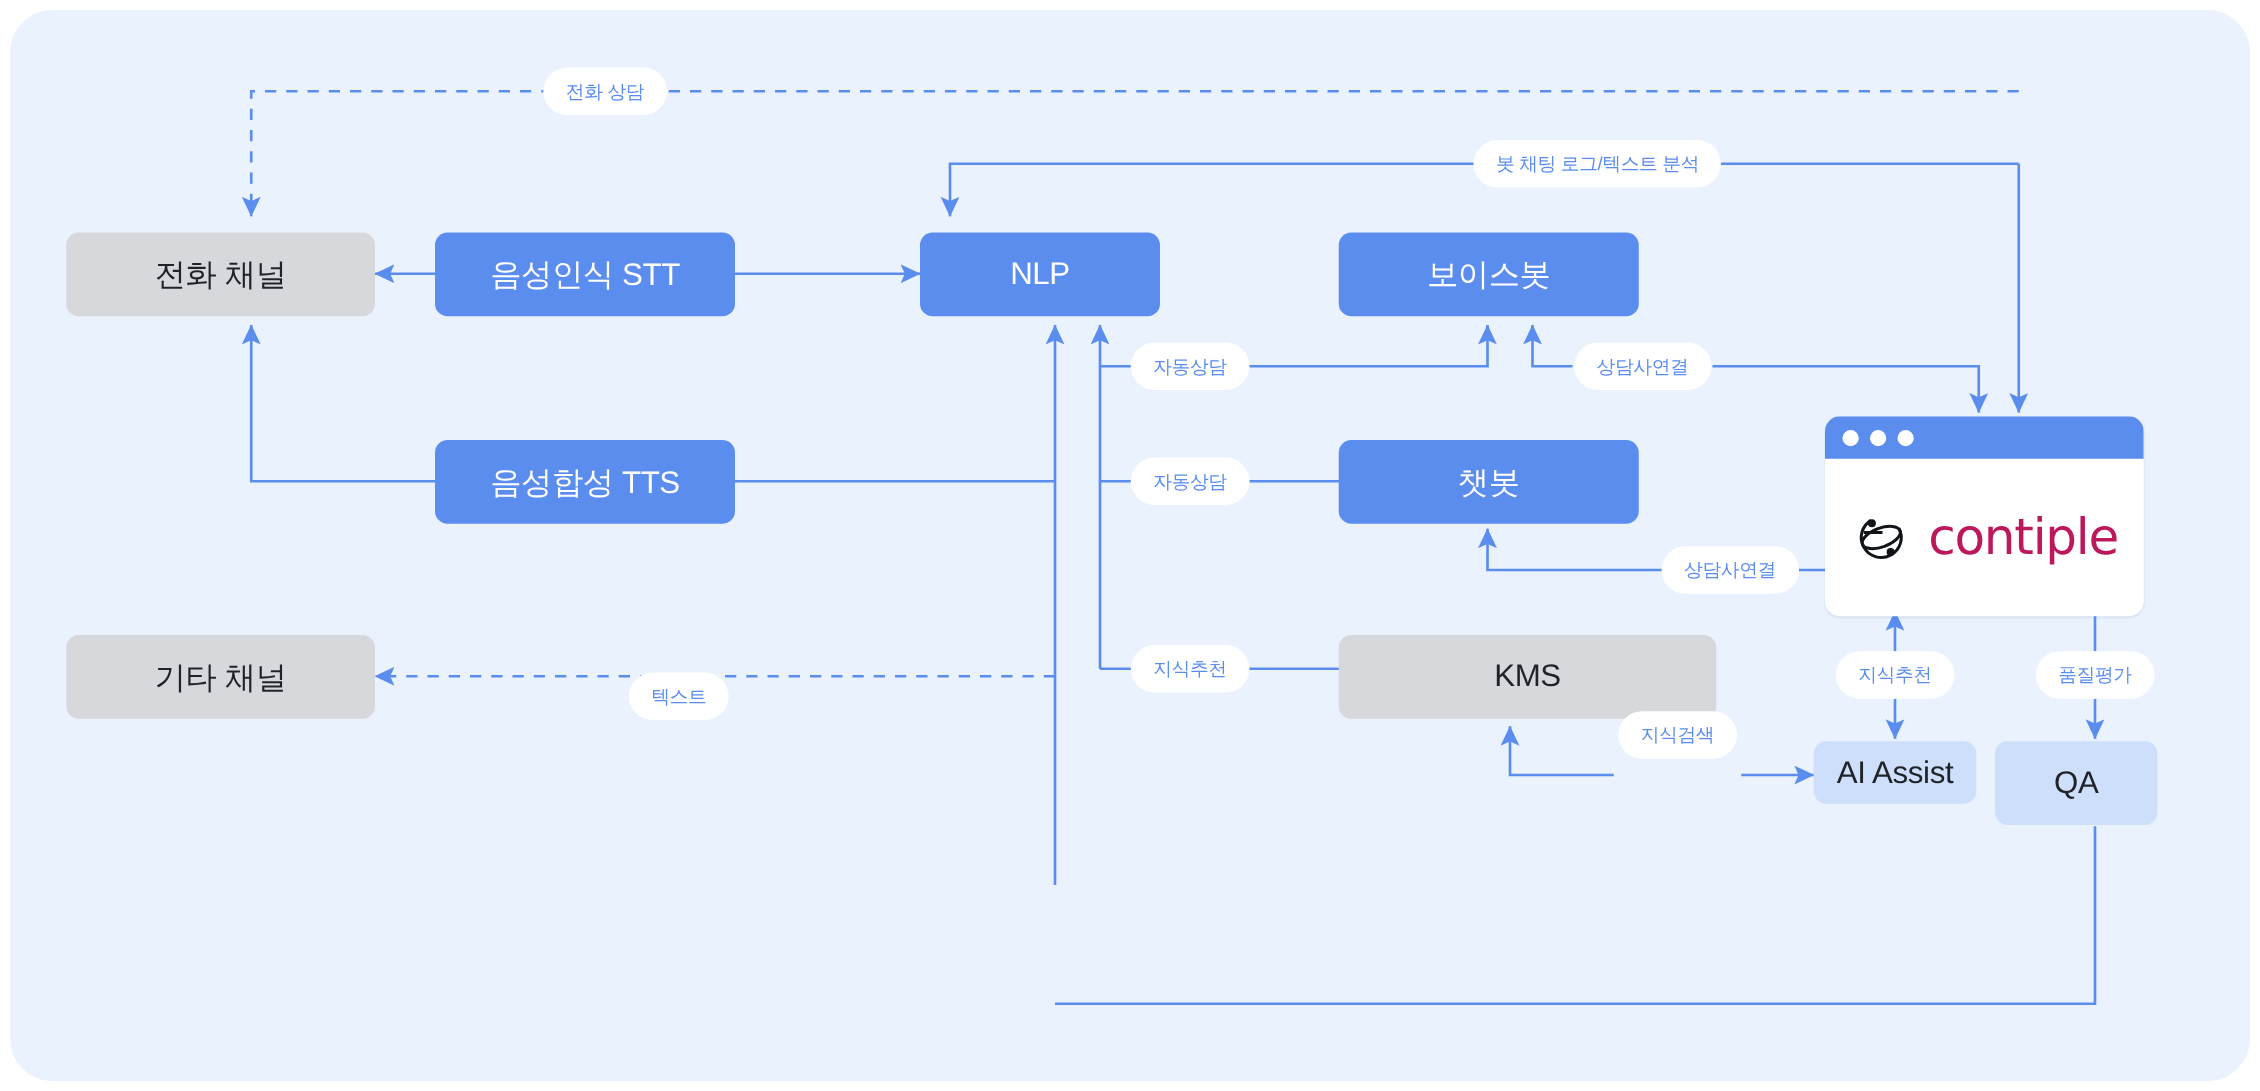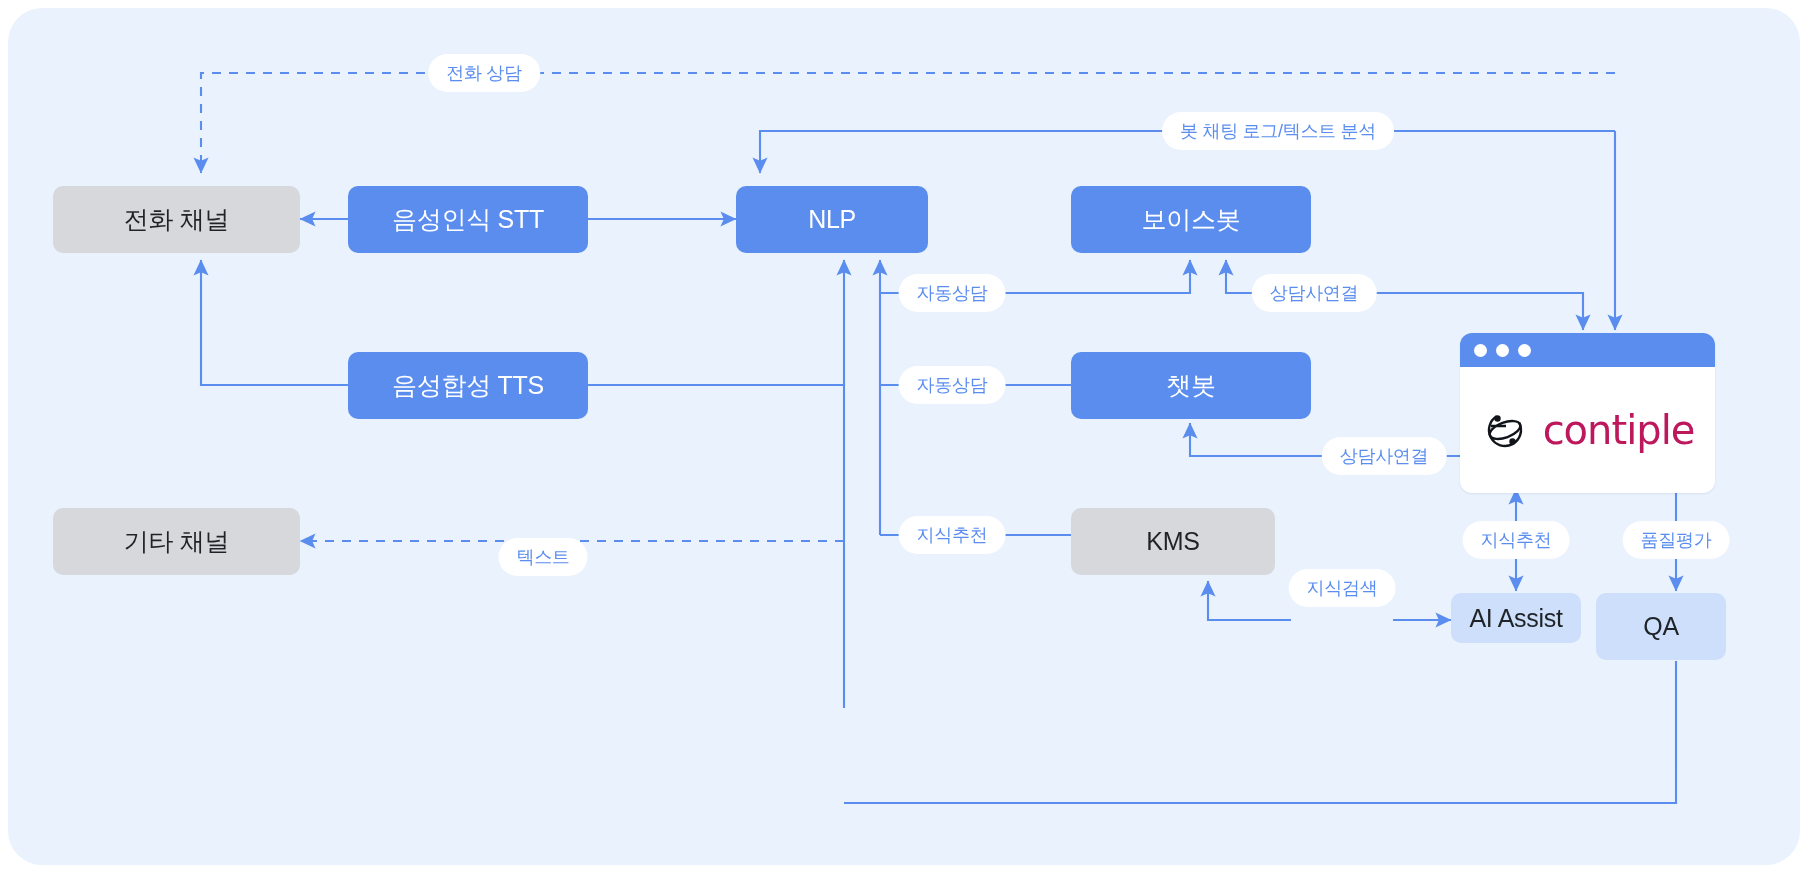--- a/index.html
+++ b/index.html
@@ -6,21 +6,21 @@
   body{font-family:"Liberation Sans","DejaVu Sans",sans-serif;}
   #stage{position:relative;width:1808px;height:873px;overflow:hidden;background:#ffffff;}
   #canvas{position:absolute;left:8px;top:8px;width:1792px;height:857px;background:#e9f2fd;border-radius:34px;overflow:hidden;}
   svg.wires{position:absolute;left:0;top:0;width:1792px;height:857px;overflow:visible;}
   .node{position:absolute;display:flex;align-items:center;justify-content:center;border-radius:10px;
         font-size:25px;letter-spacing:-0.3px;box-sizing:border-box;text-align:center;}
   .node.blue{background:#5b8def;color:#ffffff;align-items:center;}
   .node.grey{background:#d6d8dc;color:#1f2328;}
   .node.pale{background:#cddffa;color:#1f2328;}
   .chip{position:absolute;display:flex;align-items:center;justify-content:center;
-        background:#ffffff;color:#5b8def;border-radius:999px;font-size:18px;letter-spacing:-0.3px;
+        background:#ffffff;color:#5b8def;border-radius:999px;font-size:15px;letter-spacing:-0.3px;
         white-space:nowrap;padding:16px 18px;height:38px;box-sizing:border-box;transform:translate(-50%,-50%);}
   .win{position:absolute;background:#ffffff;border-radius:12px;overflow:hidden;
        box-shadow:0 1px 2px rgba(40,70,120,.10);}
   .win-bar{height:34px;background:#5b8def;display:flex;align-items:center;padding-left:14px;gap:9px;}
   .dot{width:13px;height:13px;border-radius:50%;background:#ffffff;}
   .win-body{height:126px;display:flex;align-items:center;justify-content:center;gap:14px;}
   .logo-text{font-size:40px;color:#be185d;letter-spacing:-1px;font-family:"DejaVu Sans",sans-serif;}
 </style>
 </head>
 <body>
@@ -108,21 +108,21 @@
     </div>
 
     <div class="node blue" style="left:1063px;top:344px;width:240px;height:67px;">
       <span>챗봇</span>
     </div>
 
     <div class="node grey" style="left:45px;top:500px;width:247px;height:67px;">
       <span>기타 채널</span>
     </div>
 
-    <div class="node grey" style="left:1063px;top:500px;width:204px;height:67px;">
+    <div class="node grey" style="left:1063px;top:500px;width:302px;height:67px;">
       <span>KMS</span>
     </div>
 
     <div class="node pale" style="left:1443px;top:585px;width:130px;height:50px;">
       <span>AI Assist</span>
     </div>
 
     <div class="node pale" style="left:1588px;top:585px;width:130px;height:67px;">
       <span>QA</span>
     </div>

